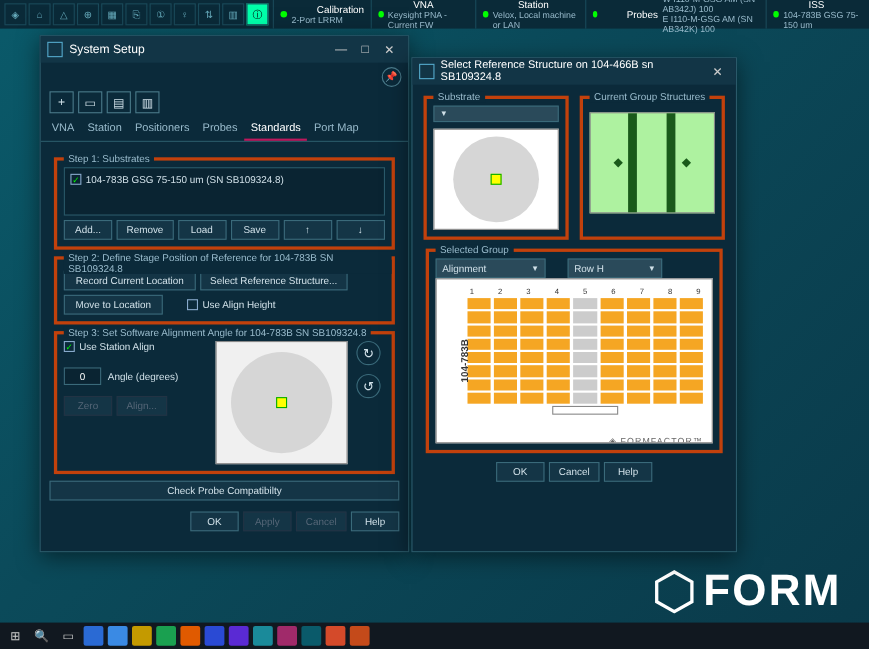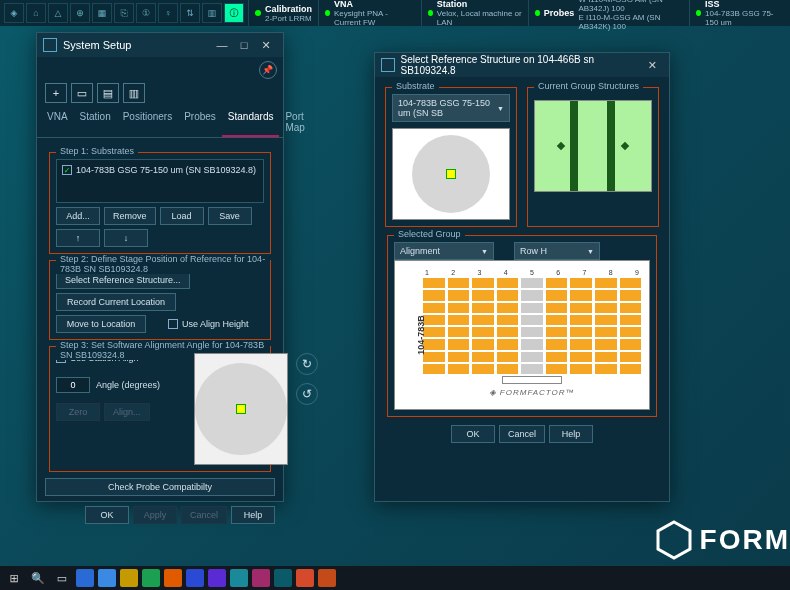--- a/index.html
+++ b/index.html
@@ -1,51 +1,51 @@
 <!DOCTYPE html>
 <html><head>
 <meta charset="utf-8">
 <style>
 * { box-sizing: border-box; margin: 0; padding: 0; font-family: "Segoe UI", Arial, sans-serif; }
 body { width: 790px; height: 590px; background: linear-gradient(135deg, #0a5a6a, #0b4a5a 40%, #0a3a4a); position: relative; overflow: hidden; color: #d0e0e8; }
 
 
-.bgdeco { position: absolute; right: 0; bottom: 30px; font-size: 28px; font-weight: bold; color: #ffffff; letter-spacing: 2px; display: flex; align-items: center; }
+.bgdeco { position: absolute; right: 25px; bottom: 30px; font-size: 40px; font-weight: bold; color: #ffffff; letter-spacing: 2px; display: flex; align-items: center; }
 .bgdeco svg { width: 40px; height: 40px; margin-right: 6px; }
 
 
 .topbar { position: absolute; top: 0; left: 0; right: 0; height: 26px; background: #0a2a38; display: flex; align-items: center; font-size: 9px; }
 .topbar .icons { display: flex; gap: 2px; padding: 0 4px; }
 .topbar .tool { width: 20px; height: 20px; border: 1px solid #1a4a5a; display: flex; align-items: center; justify-content: center; color: #6ab; cursor: pointer; }
 .topbar .tool.active { background: #0fa; color: #000; }
 .topbar .status { display: flex; align-items: center; gap: 4px; padding: 0 6px; border-left: 1px solid #1a4a5a; height: 100%; }
 .dot { width: 6px; height: 6px; border-radius: 50%; background: #0f0; }
-.topbar .status .lbl { color: #fff; font-weight: bold; }
+.topbar .status .lbl { color: #fff; font-weight: normal; margin-left: 23px; }
 .topbar .status .val { color: #9bc; font-size: 8px; line-height: 9px; }
 .topbar .status .stack { display: flex; flex-direction: column; }
 
 
 .win { position: absolute; background: #0b2a3a; border: 1px solid #2a5a6a; box-shadow: 0 4px 20px rgba(0,0,0,0.5); }
 .win .titlebar { height: 24px; background: #123546; display: flex; align-items: center; padding: 0 6px; font-size: 11px; color: #fff; }
 .win .titlebar .ticon { width: 14px; height: 14px; border: 1px solid #5ac; margin-right: 6px; }
 .win .titlebar .spacer { flex: 1; }
 .win .titlebar .wbtn { width: 22px; height: 18px; display: flex; align-items: center; justify-content: center; cursor: pointer; color: #ccc; font-size: 11px; }
 .win .body { padding: 8px; font-size: 10px; }
 
 
-#sys { left: 36px; top: 32px; width: 248px; height: 470px; }
+#sys { left: 36px; top: 32px; width: 336px; height: 470px; }
 #sys .pinrow { display: flex; justify-content: flex-end; padding: 4px 6px 0 6px; }
 #sys .pin { width: 18px; height: 18px; border: 1px solid #4a7a8a; border-radius: 50%; display: flex; align-items: center; justify-content: center; font-size: 9px; cursor: pointer; }
 #sys .filebtns { display: flex; gap: 4px; padding: 4px 8px; }
 #sys .fbtn { width: 22px; height: 20px; border: 1px solid #4a7a8a; display: flex; align-items: center; justify-content: center; font-size: 11px; cursor: pointer; }
 #sys .tabs { display: flex; border-bottom: 1px solid #2a5a6a; padding: 0 4px; font-size: 10px; }
 #sys .tab { padding: 4px 6px; cursor: pointer; color: #9bc; }
 #sys .tab.active { color: #fff; border-bottom: 2px solid #be185d; }
 
-.group { border: 1px solid #c2410c; margin: 6px 4px; padding: 6px; position: relative; }
+.group { border: 3px solid #c2410c; margin: 6px 4px; padding: 6px; position: relative; }
 .group > .glabel { position: absolute; top: -7px; left: 6px; background: #0b2a3a; padding: 0 4px; font-size: 9px; color: #9bc; }
 
 .listbox { border: 1px solid #2a5a6a; background: #0a2432; height: 44px; padding: 3px; overflow: auto; }
 .listrow { display: flex; align-items: center; gap: 4px; font-size: 9px; padding: 2px; }
 .chk { width: 10px; height: 10px; border: 1px solid #8ac; display: inline-flex; align-items: center; justify-content: center; font-size: 8px; color: #0f0; }
 
 .btnrow { display: flex; gap: 4px; margin-top: 4px; flex-wrap: wrap; }
 .btn { border: 1px solid #3a6a7a; background: #143546; color: #d0e0e8; padding: 3px 8px; font-size: 9px; cursor: pointer; min-width: 44px; text-align: center; }
 .btn.disabled { color: #567; border-color: #234; cursor: default; }
 .iconbtn { width: 24px; padding: 3px 0; }
@@ -67,21 +67,21 @@
 .thumb.green .bar { position: absolute; top: 0; bottom: 0; width: 8px; background: #1a5a1a; }
 .thumb.green .diamond { position: absolute; width: 6px; height: 6px; background: #1a5a1a; transform: rotate(45deg); top: 50%; margin-top: -3px; }
 
 .mapbox { background: #fff; border: 1px solid #888; height: 150px; position: relative; padding: 8px 8px 8px 28px; overflow: hidden; }
 .mapbox .sidelabel { position: absolute; left: 6px; top: 50%; transform: translateY(-50%) rotate(-90deg); font-size: 9px; font-weight: bold; color: #333; transform-origin: center; white-space: nowrap; }
 .mapbox .colnums { display: flex; justify-content: space-between; font-size: 7px; color: #333; padding: 0 2px 2px 2px; }
 .mapbox .grid { display: flex; gap: 3px; height: 96px; }
 .mapbox .col { flex: 1; display: flex; flex-direction: column; gap: 2px; }
 .mapbox .cell { background: #f5a623; flex: 1; }
 .mapbox .col.narrow .cell { background: #ccc; }
-.mapbox .ff { text-align: center; font-size: 8px; color: #666; margin-top: 4px; letter-spacing: 1px; font-style: italic; }
+.mapbox .ff { text-align: right; font-size: 8px; color: #666; margin-top: 20px; letter-spacing: 1px; }
 .mapbox .footrect { margin: 2px auto 0 auto; width: 60px; height: 8px; border: 1px solid #888; }
 
 
 .taskbar { position: absolute; left: 0; right: 0; bottom: 0; height: 24px; background: #111820; display: flex; align-items: center; gap: 4px; padding: 0 4px; }
 .taskbar .tbtn { width: 20px; height: 18px; display: flex; align-items: center; justify-content: center; font-size: 11px; color: #ccc; cursor: pointer; }
 .taskbar .appicon { width: 18px; height: 18px; border-radius: 2px; cursor: pointer; }
 </style>
 </head>
 <body>
 
@@ -189,22 +189,22 @@
         <div class="btn">Load</div>
         <div class="btn">Save</div>
         <div class="btn iconbtn">↑</div>
         <div class="btn iconbtn">↓</div>
       </div>
     </div>
 
     <div class="group">
       <div class="glabel">Step 2: Define Stage Position of Reference for 104-783B SN SB109324.8</div>
       <div class="btnrow">
+        <div class="btn" style="min-width:120px">Record Current Location</div>
         <div class="btn" style="min-width:120px">Select Reference Structure...</div>
-        <div class="btn" style="min-width:120px">Record Current Location</div>
       </div>
       <div class="btnrow" style="align-items:center">
         <div class="btn" style="min-width:90px">Move to Location</div>
         <span style="width:14px"></span>
         <span class="chk"></span>
         <span class="lbltxt">Use Align Height</span>
       </div>
     </div>
 
     <div class="group">
@@ -254,21 +254,20 @@
     <span class="ticon"></span>
     <span style="font-size:10px">Select Reference Structure on 104-466B sn SB109324.8</span>
     <span class="spacer"></span>
     <span class="wbtn">✕</span>
   </div>
   <div class="body">
     <div style="display:flex; gap:6px">
       <div class="group" style="flex:1; margin:2px">
         <div class="glabel">Substrate</div>
         <div class="dropdown">
-          <span>104-783B GSG 75-150 um (SN SB</span>
           <span class="arrow">▼</span>
         </div>
         <div class="thumb" style="height:92px; margin-top:6px">
           <div style="width:78px;height:78px;border-radius:50%;background:#d6d6d6;position:relative">
             <div style="position:absolute;top:50%;left:50%;width:10px;height:10px;background:#ff0;border:1px solid #0a0;transform:translate(-50%,-50%)"></div>
           </div>
         </div>
       </div>
       <div class="group" style="flex:1; margin:2px">
         <div class="glabel">Current Group Structures</div>

